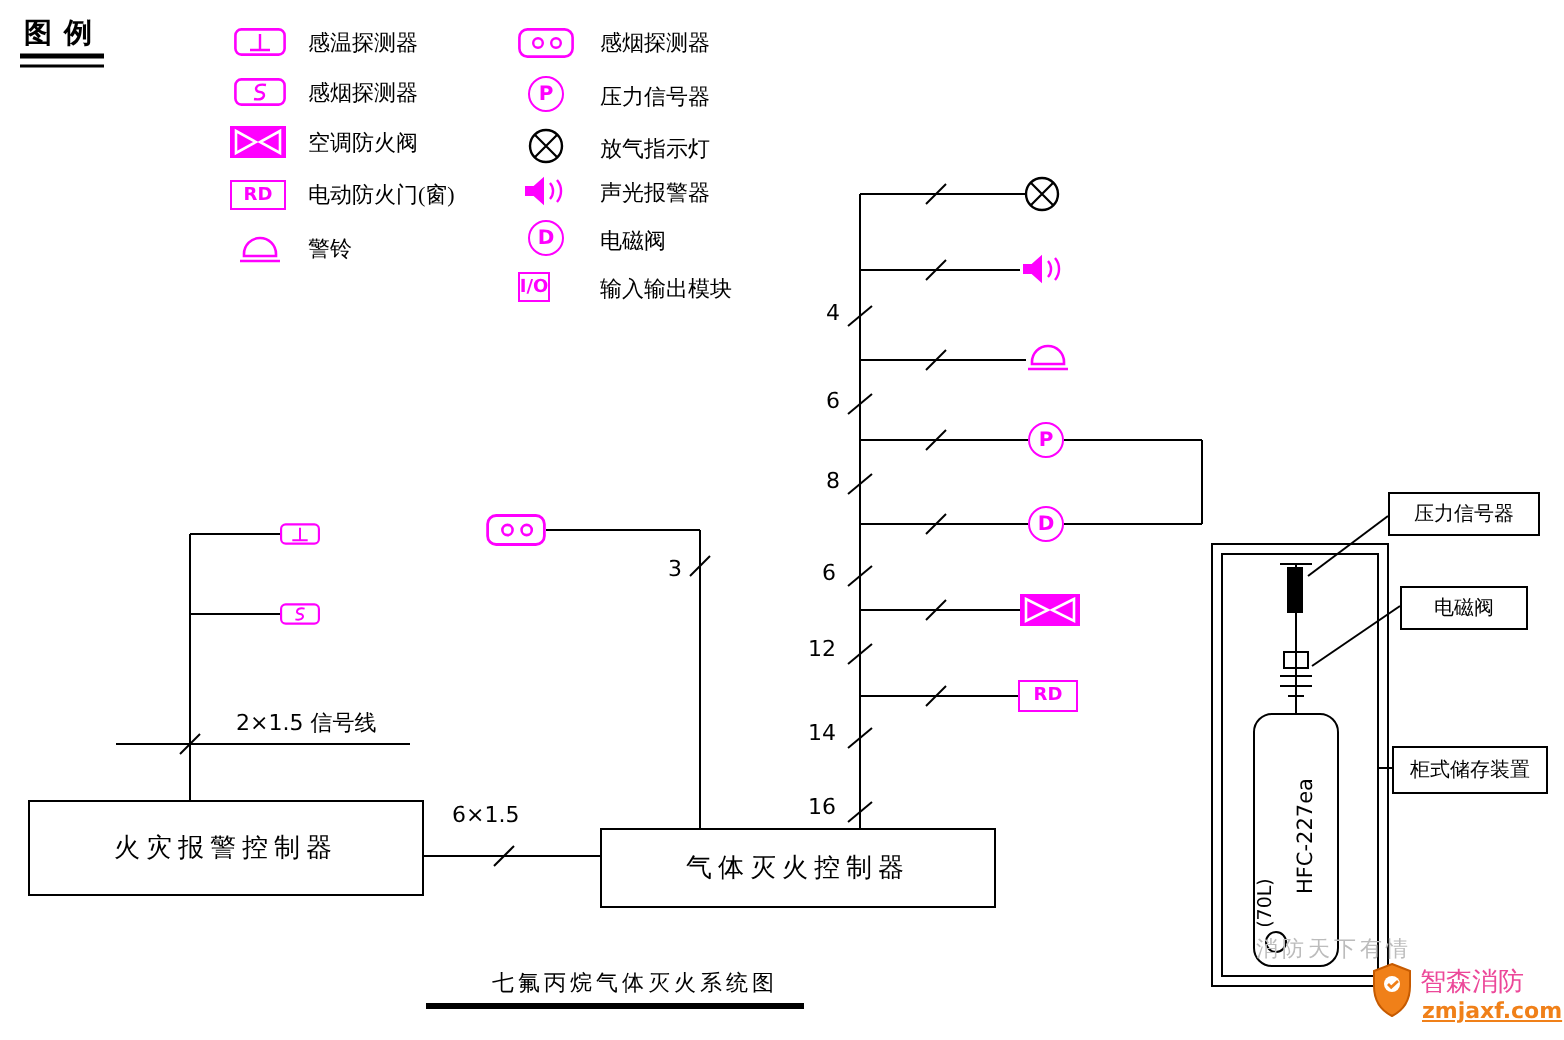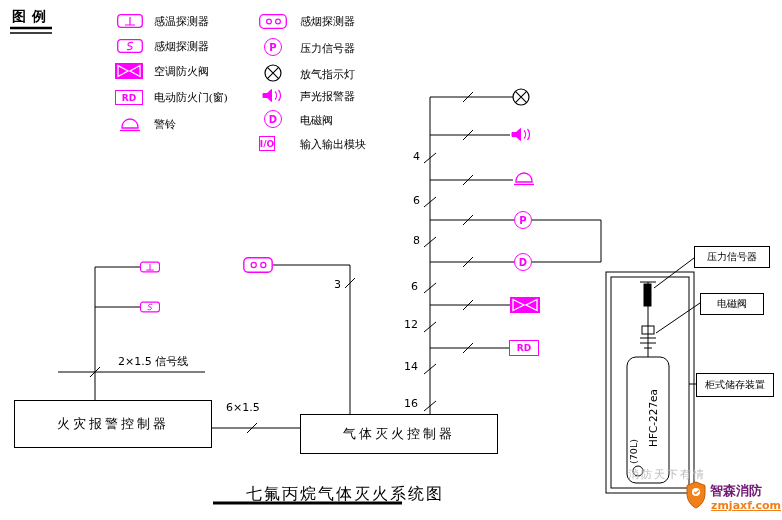--- a/index.html
+++ b/index.html
@@ -13,23 +13,23 @@
   .callout{border:1px solid #000;display:flex;align-items:center;justify-content:center;
            font-size:10px;white-space:nowrap;background:#fff;}
   .sig-circle{width:18px;height:18px;border:1.4px solid #f0f;border-radius:50%;
               display:flex;align-items:center;justify-content:center;
               font-size:10px;font-weight:bold;color:#f0f;box-sizing:border-box;background:#fff;}
   .sym-box{border:1.4px solid #f0f;color:#f0f;display:flex;align-items:center;justify-content:center;
            font-size:9px;font-weight:bold;box-sizing:border-box;background:#fff;}
   .num{font-size:11px;text-align:right;width:18px;}
   .vtext{transform:rotate(-90deg);text-align:center;font-size:10.5px;white-space:nowrap;}
   .legend-title{font-size:14px;letter-spacing:6px;font-weight:bold;}
-  .main-title{font-size:16px;letter-spacing:2px;}
+  .main-title{font-size:11px;letter-spacing:2px;}
   .wm-slogan{font-size:11px;color:#bcbcbc;letter-spacing:2px;}
-  .wm-brand{font-size:13px;font-weight:bold;color:#701a75;white-space:nowrap;}
+  .wm-brand{font-size:13px;font-weight:normal;color:#ec4899;white-space:nowrap;}
   .wm-site{font-size:11px;font-weight:bold;color:#f08019;white-space:nowrap;text-decoration:underline;}
   svg{display:block;}
 </style>
 </head>
 <body>
 
 <div id="canvas">
 
   <svg class="abs" style="left:0;top:0" width="782" height="520" viewBox="0 0 782 520">
     <g stroke="#000" stroke-width="1" fill="none">

